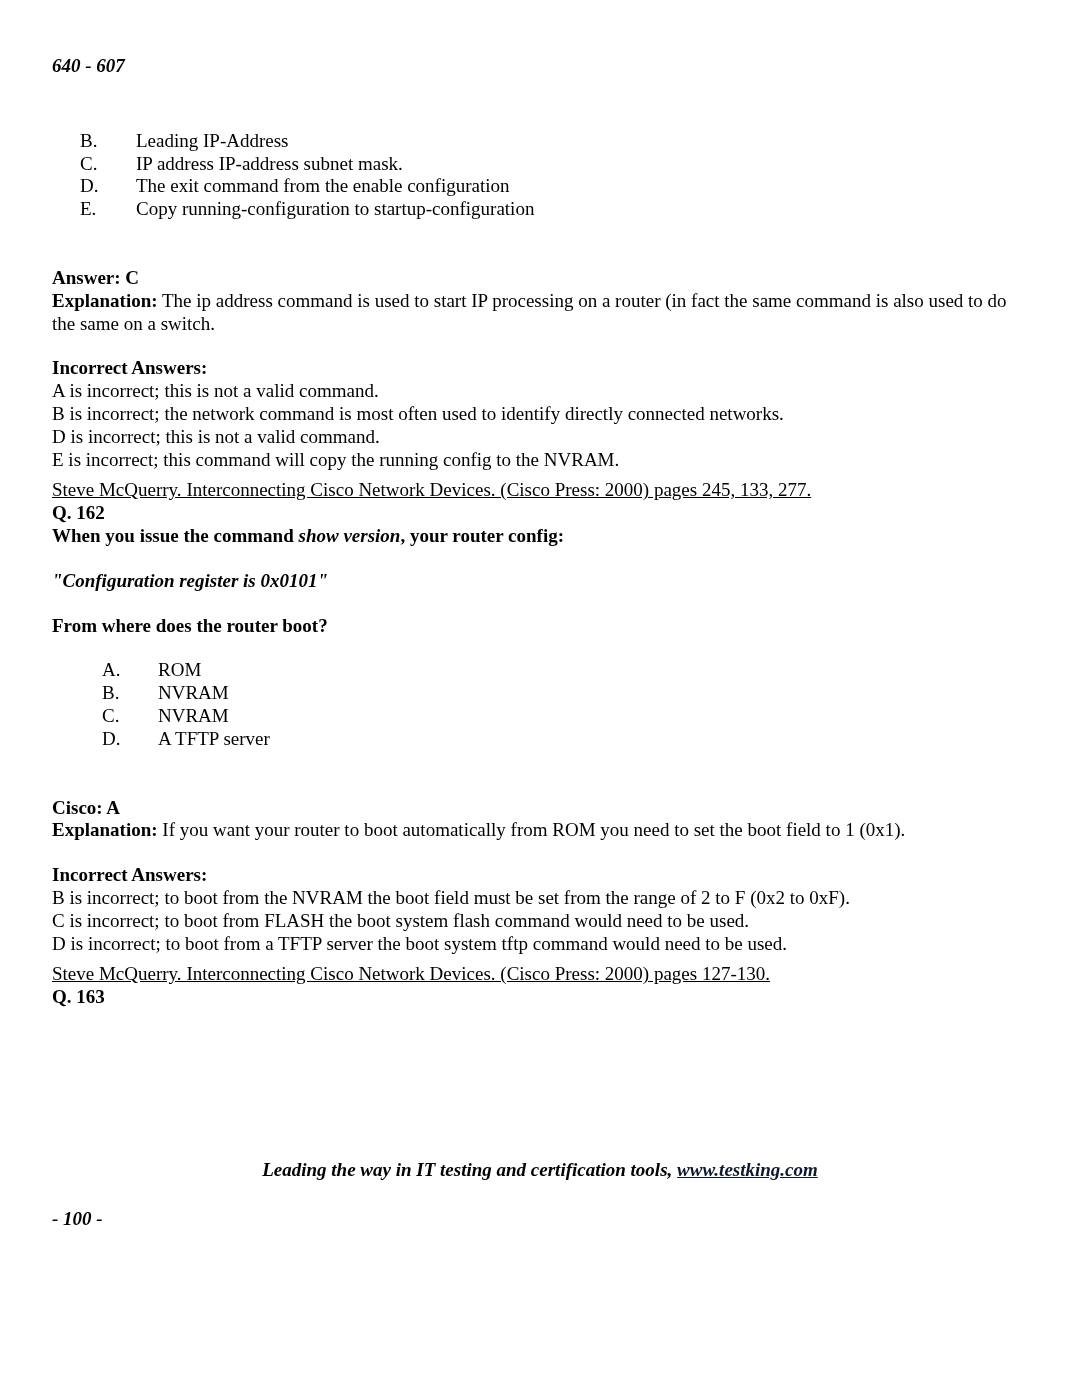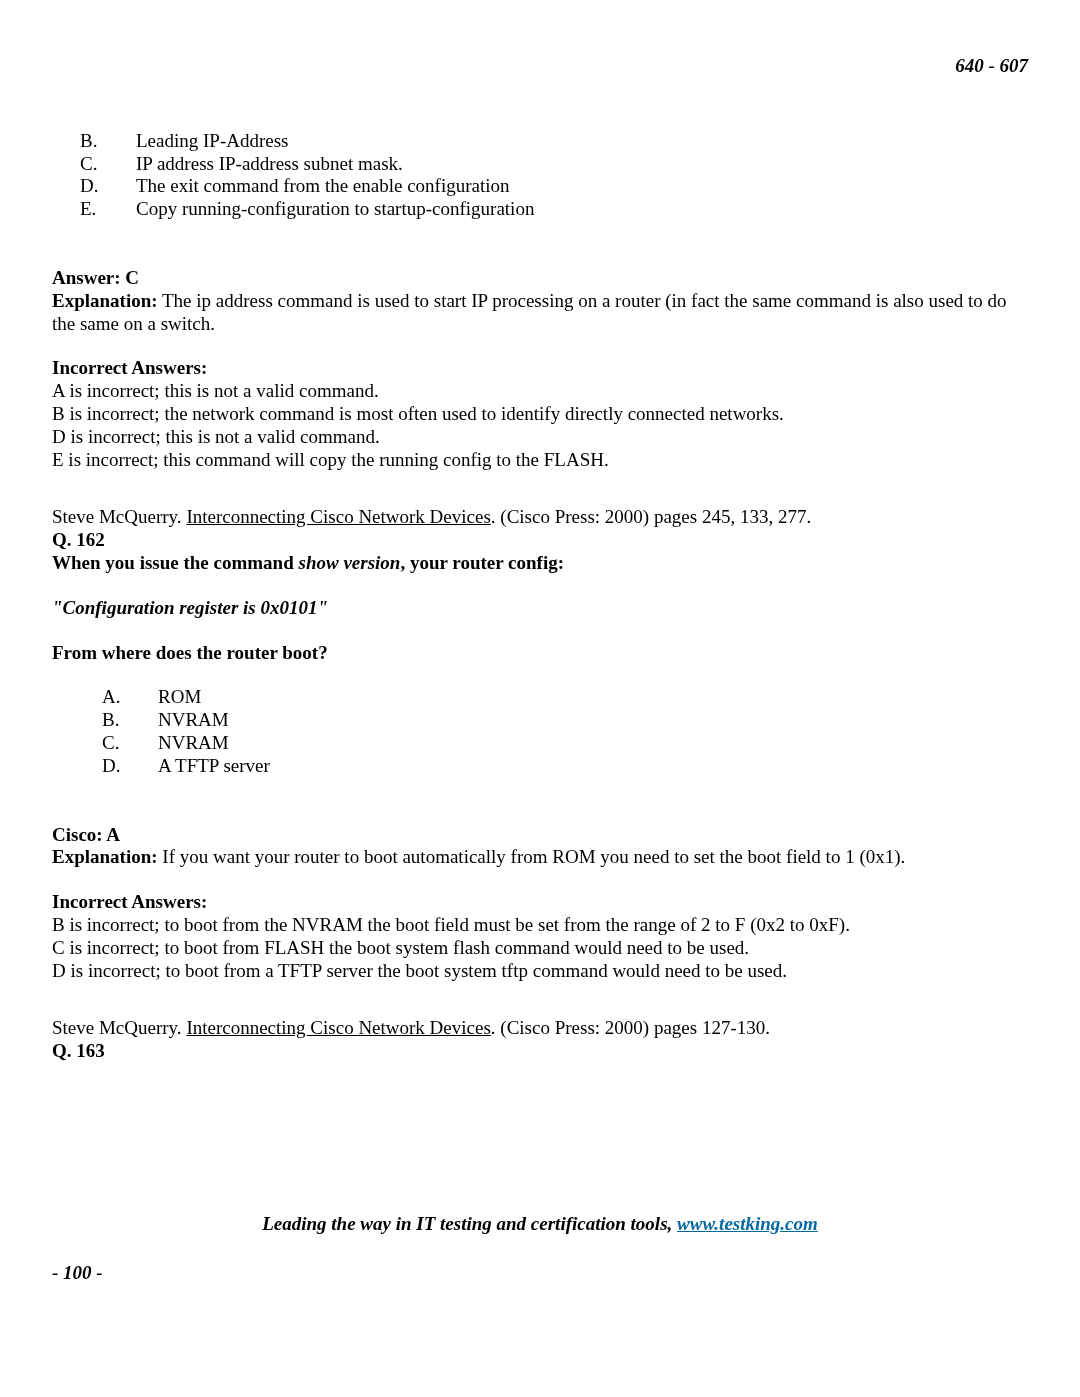--- a/index.html
+++ b/index.html
@@ -7,21 +7,21 @@
     font-size: 19px;
     line-height: 1.2;
     color: #000;
     background: #fff;
     margin: 0;
     padding: 55px 52px 40px 52px;
     width: 1080px;
     box-sizing: border-box;
   }
   .header {
-    text-align: right;
+    text-align: left;
     font-weight: bold;
     font-style: italic;
     margin-bottom: 52px;
   }
   .options {
     margin-left: 28px;
   }
   .option-row {
     display: flex;
   }
@@ -41,42 +41,43 @@
   .underline {
     text-decoration: underline;
   }
   .footer-tagline {
     text-align: center;
     font-weight: bold;
     font-style: italic;
     margin-top: 150px;
   }
   a.link {
-    color: #0369a1;
+    color: #0f172a;
     text-decoration: underline;
   }
   .page-number {
     font-weight: bold;
     font-style: italic;
     margin-top: 26px;
   }
   .q-heading {
     font-weight: bold;
   }
   .q-prompt {
     font-weight: bold;
   }
   .q-register {
     font-weight: bold;
     font-style: italic;
     margin-top: 22px;
     margin-bottom: 22px;
   }
   .ref-line {
-    margin-top: 35px;
+    margin-top: 8px;
+    text-decoration: underline;
   }
 </style>
 </head>
 <body>
 
 <div class="header">640 - 607</div>
 
 <div class="options">
   <div class="option-row">
     <span class="option-letter">B.</span>
@@ -105,21 +106,21 @@
   </div>
 </div>
 
 <div style="height:22px"></div>
 
 <div>
   <div class="bold">Incorrect Answers:</div>
   <div>A is incorrect; this is not a valid command.</div>
   <div>B is incorrect; the network command is most often used to identify directly connected networks.</div>
   <div>D is incorrect; this is not a valid command.</div>
-  <div>E is incorrect; this command will copy the running config to the FLASH.</div>
+  <div>E is incorrect; this command will copy the running config to the NVRAM.</div>
 </div>
 
 <div class="ref-line">
   <span>Steve McQuerry.  </span><span class="underline">Interconnecting Cisco Network Devices</span><span>. (Cisco Press: 2000) pages 245, 133, 277.</span>
 </div>
 
 <div class="q-heading">Q. 162</div>
 <div class="q-prompt">
   <span>When you issue the command </span><span class="italic">show version</span><span>, your router config:</span>
 </div>

